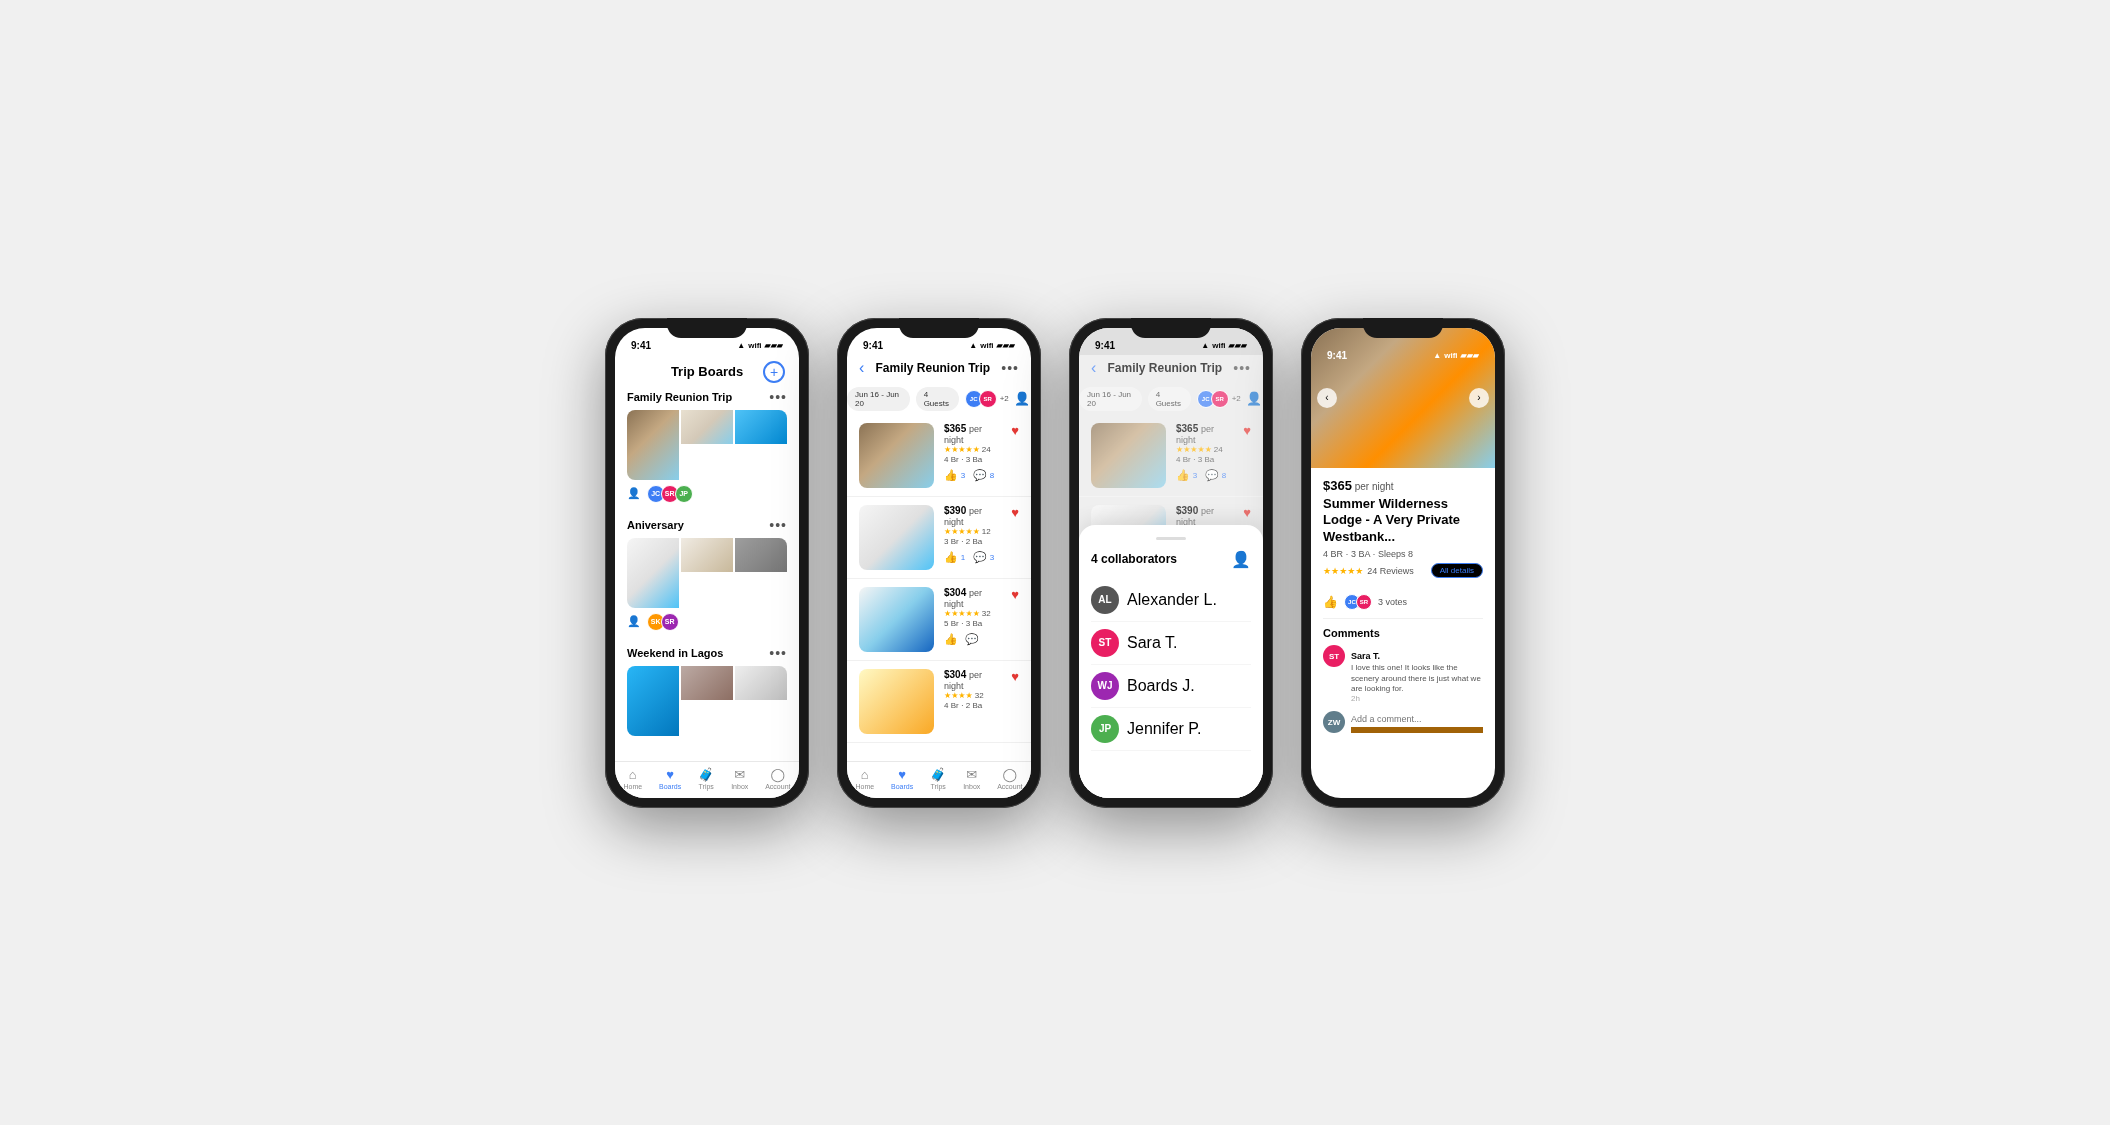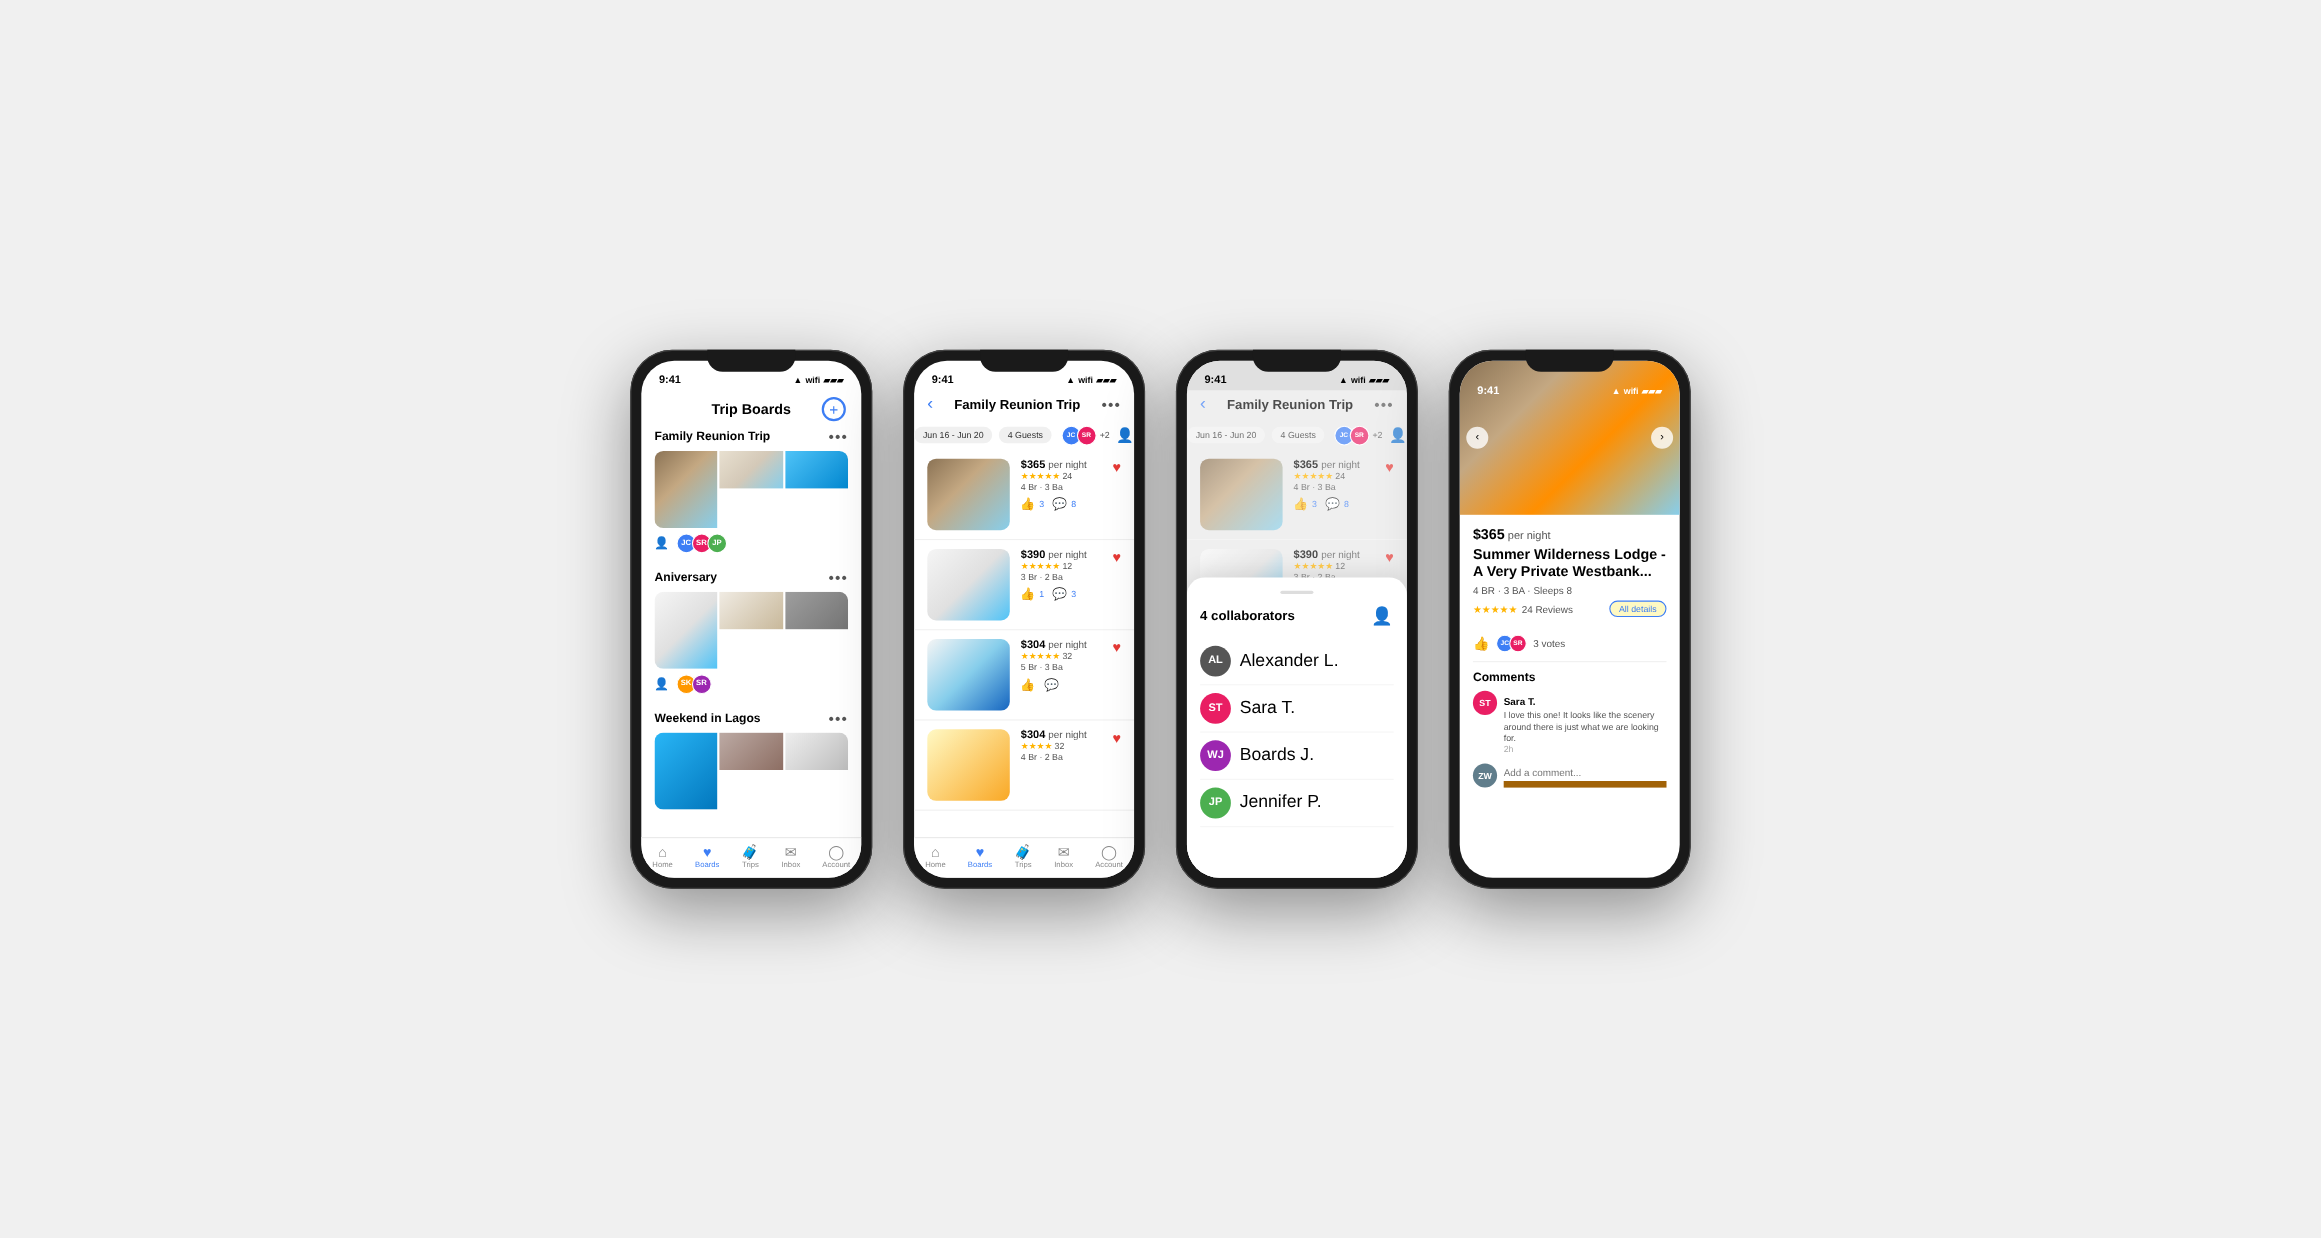--- a/index.html
+++ b/index.html
@@ -13,21 +13,21 @@
       padding: 20px;
     }
     .phones-container {
       display: flex;
       gap: 28px;
       align-items: center;
     }
 
     
     .phone {
-      width: 220px;
+      width: 204px;
       height: 490px;
       background: #1a1a1a;
       border-radius: 38px;
       padding: 10px;
       box-shadow: 0 20px 60px rgba(0,0,0,0.4), inset 0 0 0 1px #444;
       position: relative;
       flex-shrink: 0;
     }
     .phone-screen {
       width: 100%;
@@ -393,21 +393,21 @@
     }
     .detail-rating {
       display: flex;
       align-items: center;
       gap: 4px;
       margin-bottom: 8px;
     }
     .stars-row { color: #FFB400; font-size: 9px; }
     .rating-count { font-size: 9px; color: #555; }
     .all-details-btn {
-      background: #fef9c3;
+      background: #000000;
       border: 1px solid #3d7ef5;
       border-radius: 12px;
       padding: 2px 8px;
       font-size: 8px;
       color: #3d7ef5;
       cursor: pointer;
       margin-left: auto;
     }
     .votes-row {
       display: flex;

